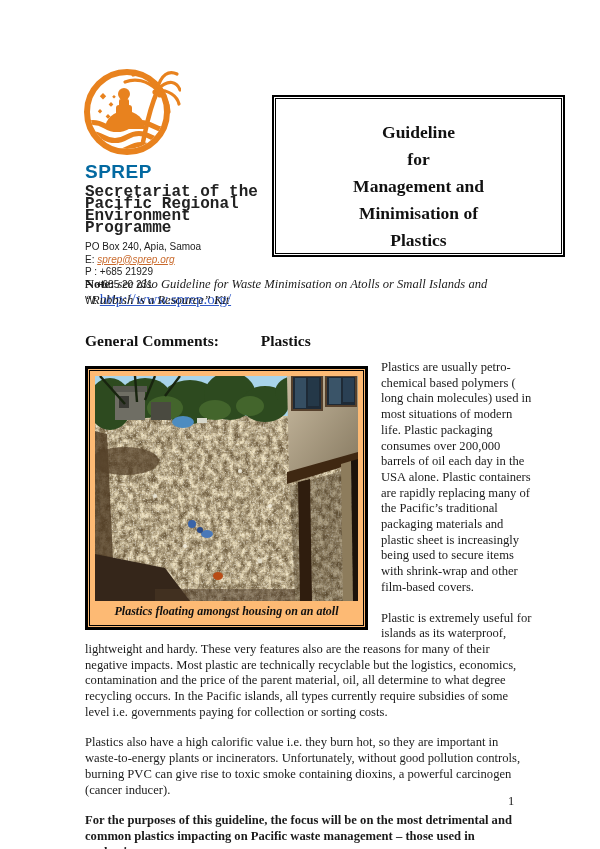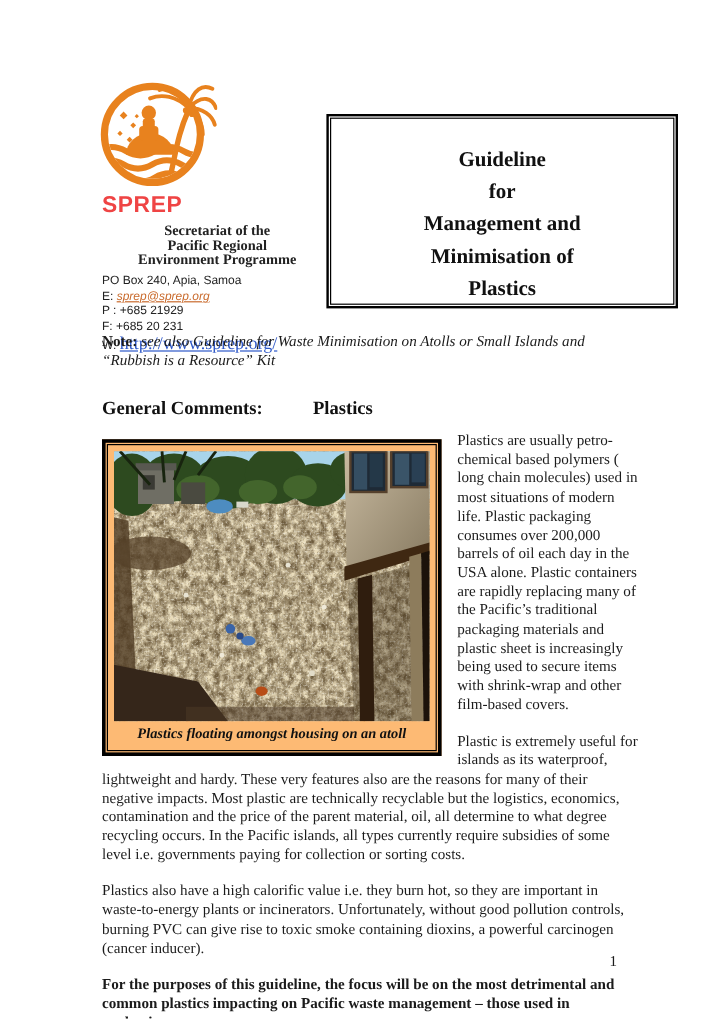--- a/index.html
+++ b/index.html
@@ -7,25 +7,25 @@
     position:relative; width:600px; height:849px; background:#ffffff;
     font-family:"Liberation Serif", serif; color:#1b1b1b; overflow:hidden;
   }
 
   
   .brand { position:absolute; left:77px; top:68px; width:200px; }
   .logo { display:block; }
   .brand-text { margin-left:8px; }
   .acronym {
     font-family:"Liberation Sans", sans-serif; font-weight:bold;
-    font-size:19px; letter-spacing:0.5px; color:#ef4444; margin-top:1px;
+    font-size:19px; letter-spacing:0.5px; color:#0369a1; margin-top:1px;
   }
   .org-name {
-    font-family:Liberation Serif, serif; font-weight:bold;
-    font-size:12px; line-height:12px; margin-top:3px; white-space:pre-line; color:#222;text-align:center;
+    font-family:Liberation Mono, monospace; font-weight:bold;
+    font-size:16px; line-height:12px; margin-top:3px; white-space:pre-line; color:#222;
   }
   .contact {
     font-family:"Liberation Sans", sans-serif; font-size:10px;
     line-height:12.5px; margin-top:7px; color:#222;
   }
   .c-row { white-space:nowrap; }
   .email { color:#C96A2C; font-style:italic; text-decoration:underline; }
   .web-row { margin-top:2px; }
   .web { font-family:"Liberation Serif", serif; font-size:15px; color:#2E58C8; text-decoration:underline; }
 

